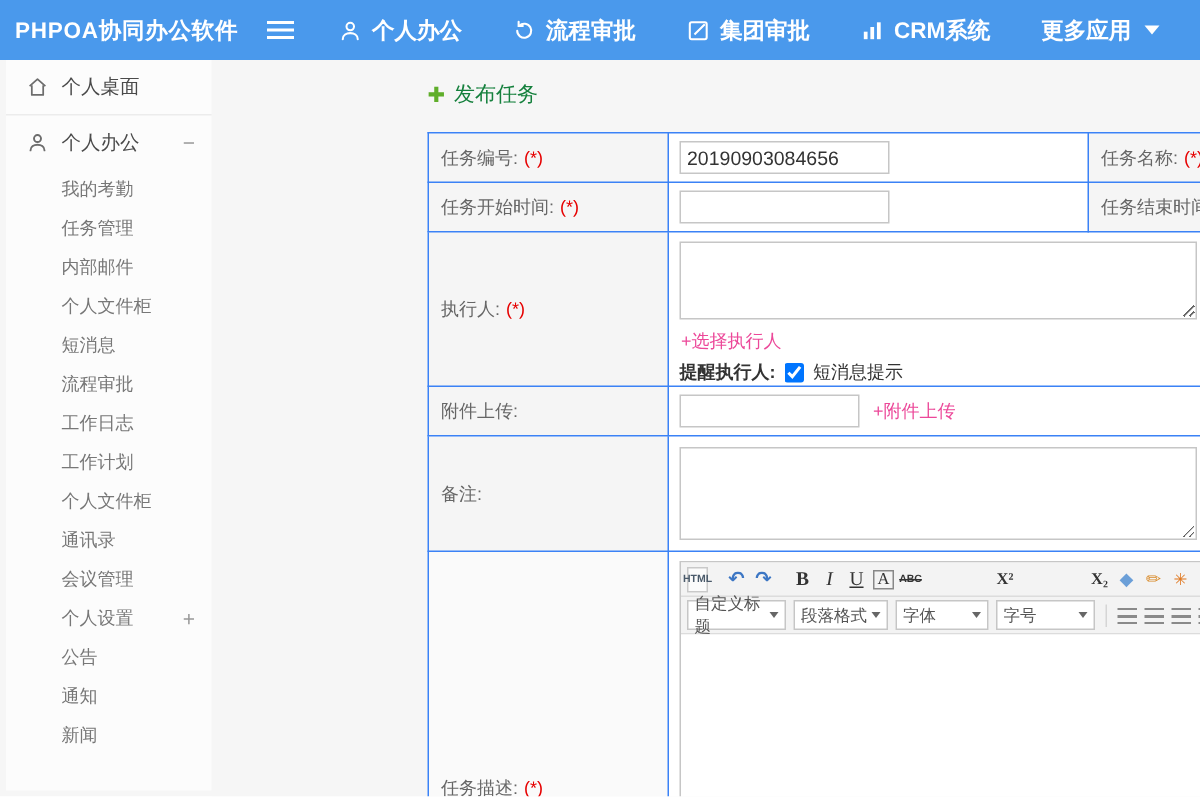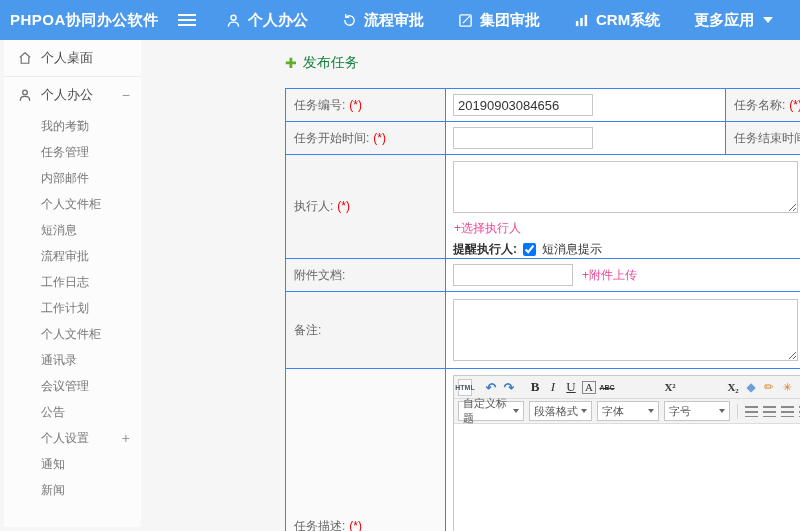--- a/index.html
+++ b/index.html
@@ -183,25 +183,25 @@
       <div class="side-item lvl1">
         <span>个人文件柜</span>
       </div>
       <div class="side-item lvl1">
         <span>通讯录</span>
       </div>
       <div class="side-item lvl1">
         <span>会议管理</span>
       </div>
       <div class="side-item lvl1">
-        <span>公告</span>
-      </div>
-      <div class="side-item lvl1">
         <span>个人设置</span>
         <span class="toggle">+</span>
+      </div>
+      <div class="side-item lvl1">
+        <span>公告</span>
       </div>
       <div class="side-item lvl1">
         <span>通知</span>
       </div>
       <div class="side-item lvl1">
         <span>新闻</span>
       </div>
       <div class="side-item lvl1"></div>
     </div>
 
@@ -251,21 +251,21 @@
           <div class="exec-link-row"><a class="lnk">+选择执行人</a></div>
           <div class="remind-row">
             <span class="remind-lbl">提醒执行人:</span>
             <input type="checkbox" checked="" style="">
             <span>短消息提示</span>
           </div>
         </td>
       </tr>
       <tr class="r4">
         <td class="lbl">
-          <span>附件文档:</span>
+          <span>附件上传:</span>
         </td>
         <td class="fld" colspan="3">
           <span class="attach-cell">
             <input class="txt w120" style="">
             <a class="lnk">+附件上传</a>
           </span>
         </td>
       </tr>
       <tr class="r5">
         <td class="lbl">

